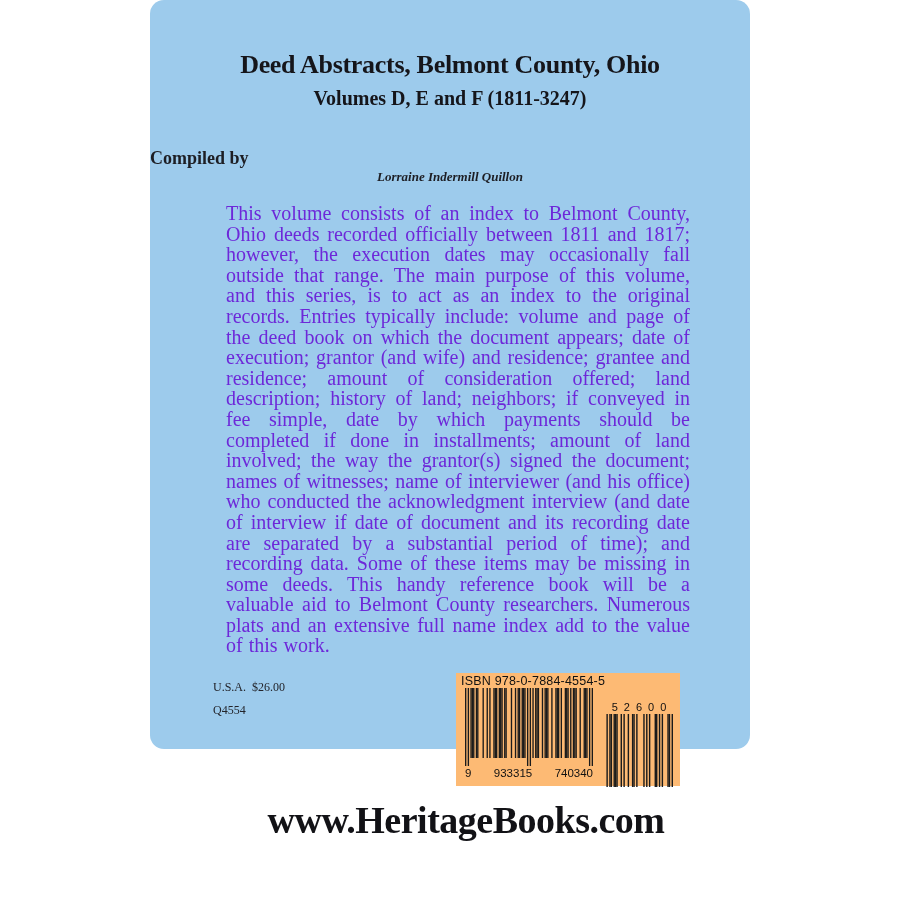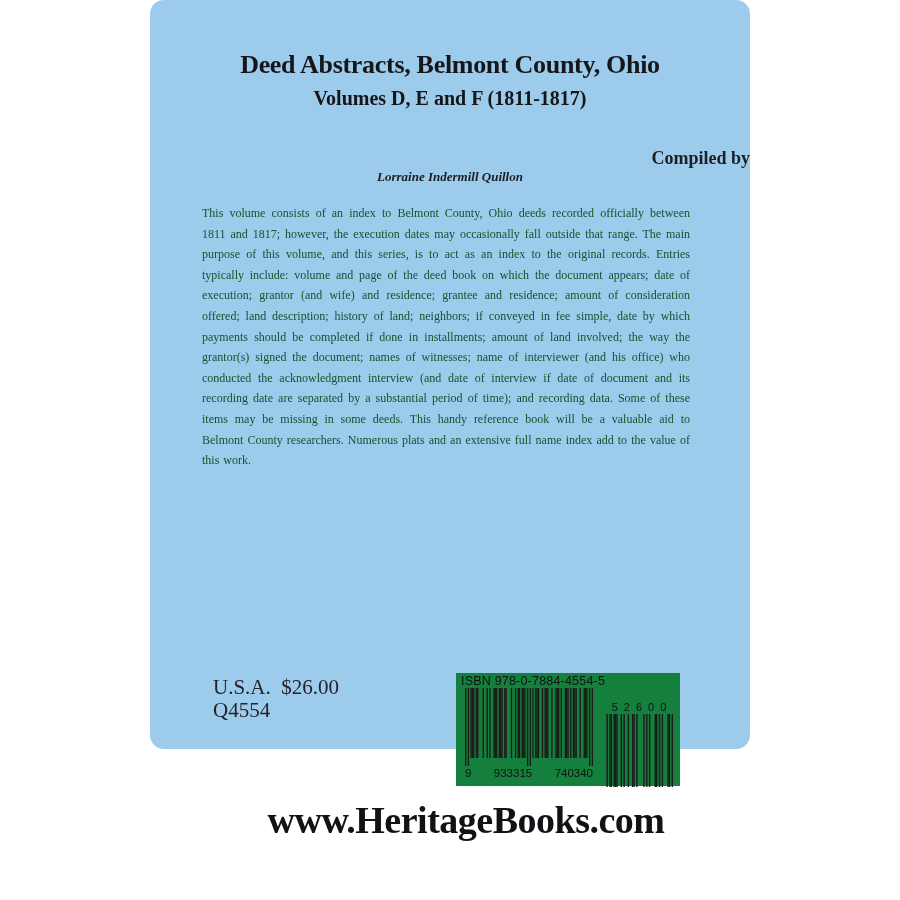--- a/index.html
+++ b/index.html
@@ -28,48 +28,48 @@
     position: absolute;
     top: 87px; left: 0; right: 0;
     text-align: center;
     font-size: 20px;
     font-weight: bold;
     color: #15151a;
   }
   .compiled-by {
     position: absolute;
     top: 148px; left: 0; right: 0;
-    text-align: right;
+    text-align: left;
     font-size: 18px;
     font-weight: bold;
     color: #1d1e24;
   }
   .author {
     position: absolute;
     top: 169px; left: 0; right: 0;
     text-align: center;
     font-size: 13px;
     font-weight: bold;
     font-style: italic;
     color: #1d1e24;
   }
   .description {
     position: absolute;
-    top: 203px; left: 52px; right: 60px;
-    font-size: 12px;
+    top: 203px; left: 76px; right: 60px;
+    font-size: 20px;
     line-height: 20.6px;
     text-align: justify;
     word-spacing: 1px;
-    color: #14532d;
+    color: #6d28d9;
   }
 
   .price-block {
     position: absolute;
     left: 63px; top: 676px;
-    font-size: 21px;
+    font-size: 12px;
     line-height: 23px;
     color: #23242a;
   }
   .price-line { white-space: pre; }
 
   .barcode-box {
     position: absolute;
     left: 306px; top: 673px;
     width: 224px; height: 113px;
     background: #ffffff;
@@ -127,33 +127,33 @@
     margin-left: 32px;
   }
 </style>
 </head>
 <body>
 
 <div class="page">
   <div class="cover" style="background: rgb(157, 203, 236);">
 
     <h1 class="title">Deed Abstracts, Belmont County, Ohio</h1>
-    <h2 class="subtitle">Volumes D, E and F (1811-1817)</h2>
+    <h2 class="subtitle">Volumes D, E and F (1811-3247)</h2>
 
     <div class="compiled-by">Compiled by</div>
     <div class="author">Lorraine Indermill Quillon</div>
 
     <p class="description">This volume consists of an index to Belmont County, Ohio deeds recorded officially between 1811 and 1817; however, the execution dates may occasionally fall outside that range. The main purpose of this volume, and this series, is to act as an index to the original records. Entries typically include: volume and page of the deed book on which the document appears; date of execution; grantor (and wife) and residence; grantee and residence; amount of consideration offered; land description; history of land; neighbors; if conveyed in fee simple, date by which payments should be completed if done in installments; amount of land involved; the way the grantor(s) signed the document; names of witnesses; name of interviewer (and his office) who conducted the acknowledgment interview (and date of interview if date of document and its recording date are separated by a substantial period of time); and recording data. Some of these items may be missing in some deeds. This handy reference book will be a valuable aid to Belmont County researchers. Numerous plats and an extensive full name index add to the value of this work.</p>
 
     <div class="price-block">
       <div class="price-line">U.S.A.  $26.00</div>
       <div class="price-line">Q4554</div>
     </div>
 
-    <div class="barcode-box" style="background: #15803d;">
+    <div class="barcode-box" style="background: #fdba74;">
       <div class="isbn-text">ISBN 978-0-7884-4554-5</div>
       <div class="bars-row">
         <div class="main-barcode">
           <svg id="ean13-svg" preserveAspectRatio="none" viewBox="0 0 95 78">
               <rect x="0" y="0" width="1" height="78" fill="#1b1b1b"></rect>
               <rect x="2" y="0" width="1" height="78" fill="#1b1b1b"></rect>
               <rect x="4" y="0" width="1" height="70" fill="#1b1b1b"></rect>
               <rect x="5" y="0" width="1" height="70" fill="#1b1b1b"></rect>
               <rect x="6" y="0" width="1" height="70" fill="#1b1b1b"></rect>
               <rect x="8" y="0" width="1" height="70" fill="#1b1b1b"></rect>

